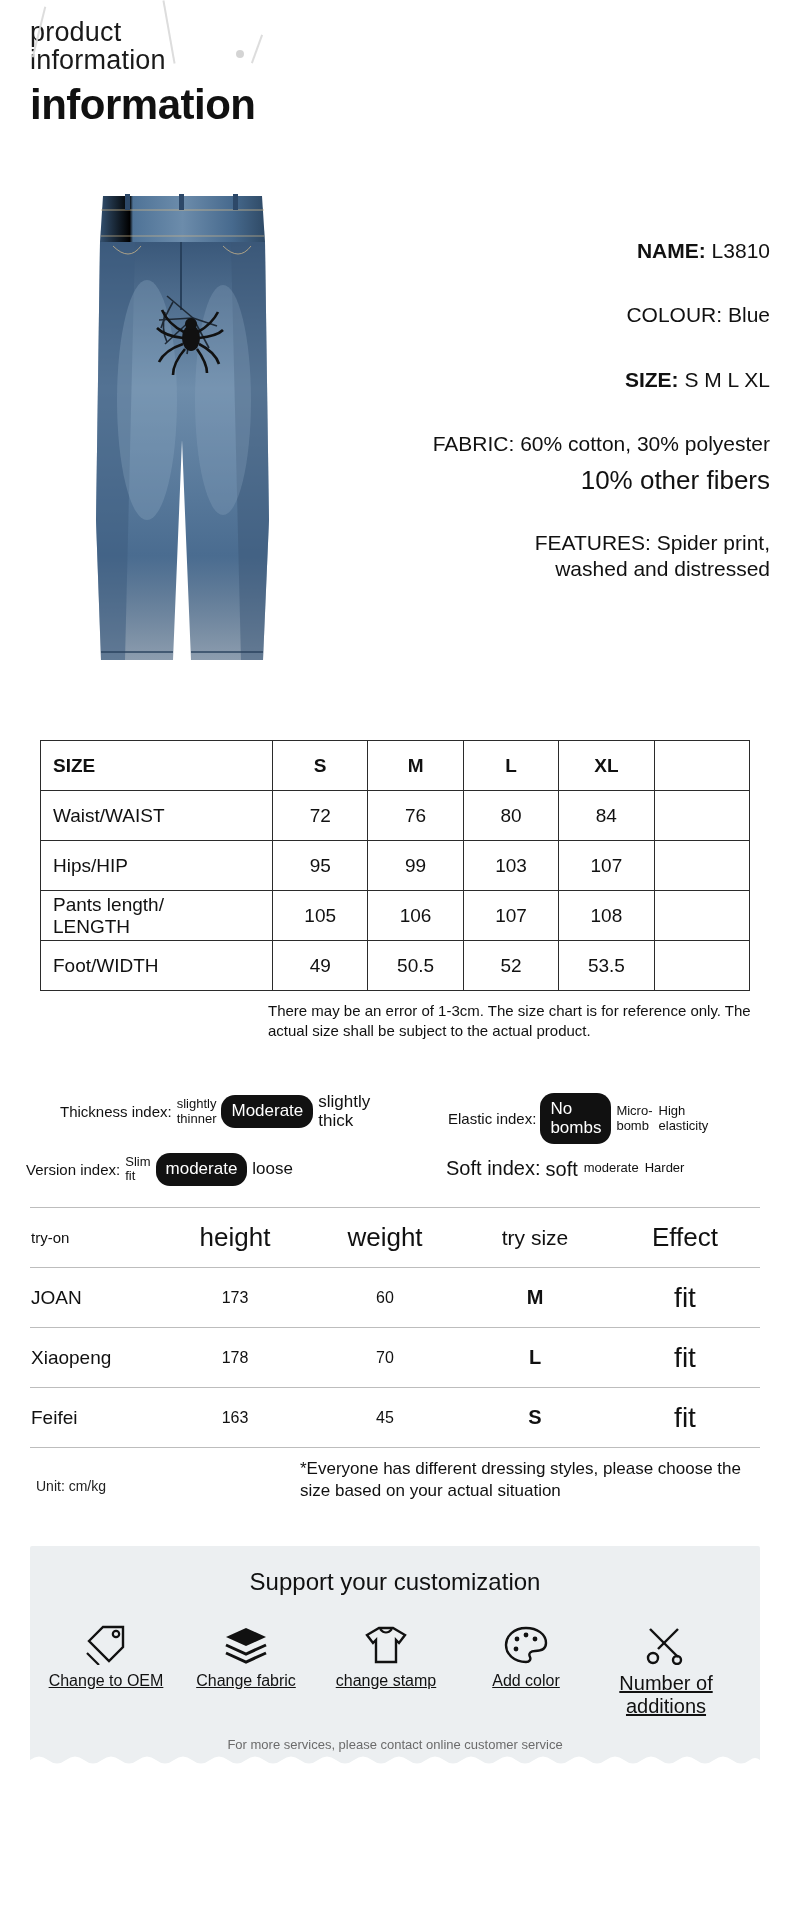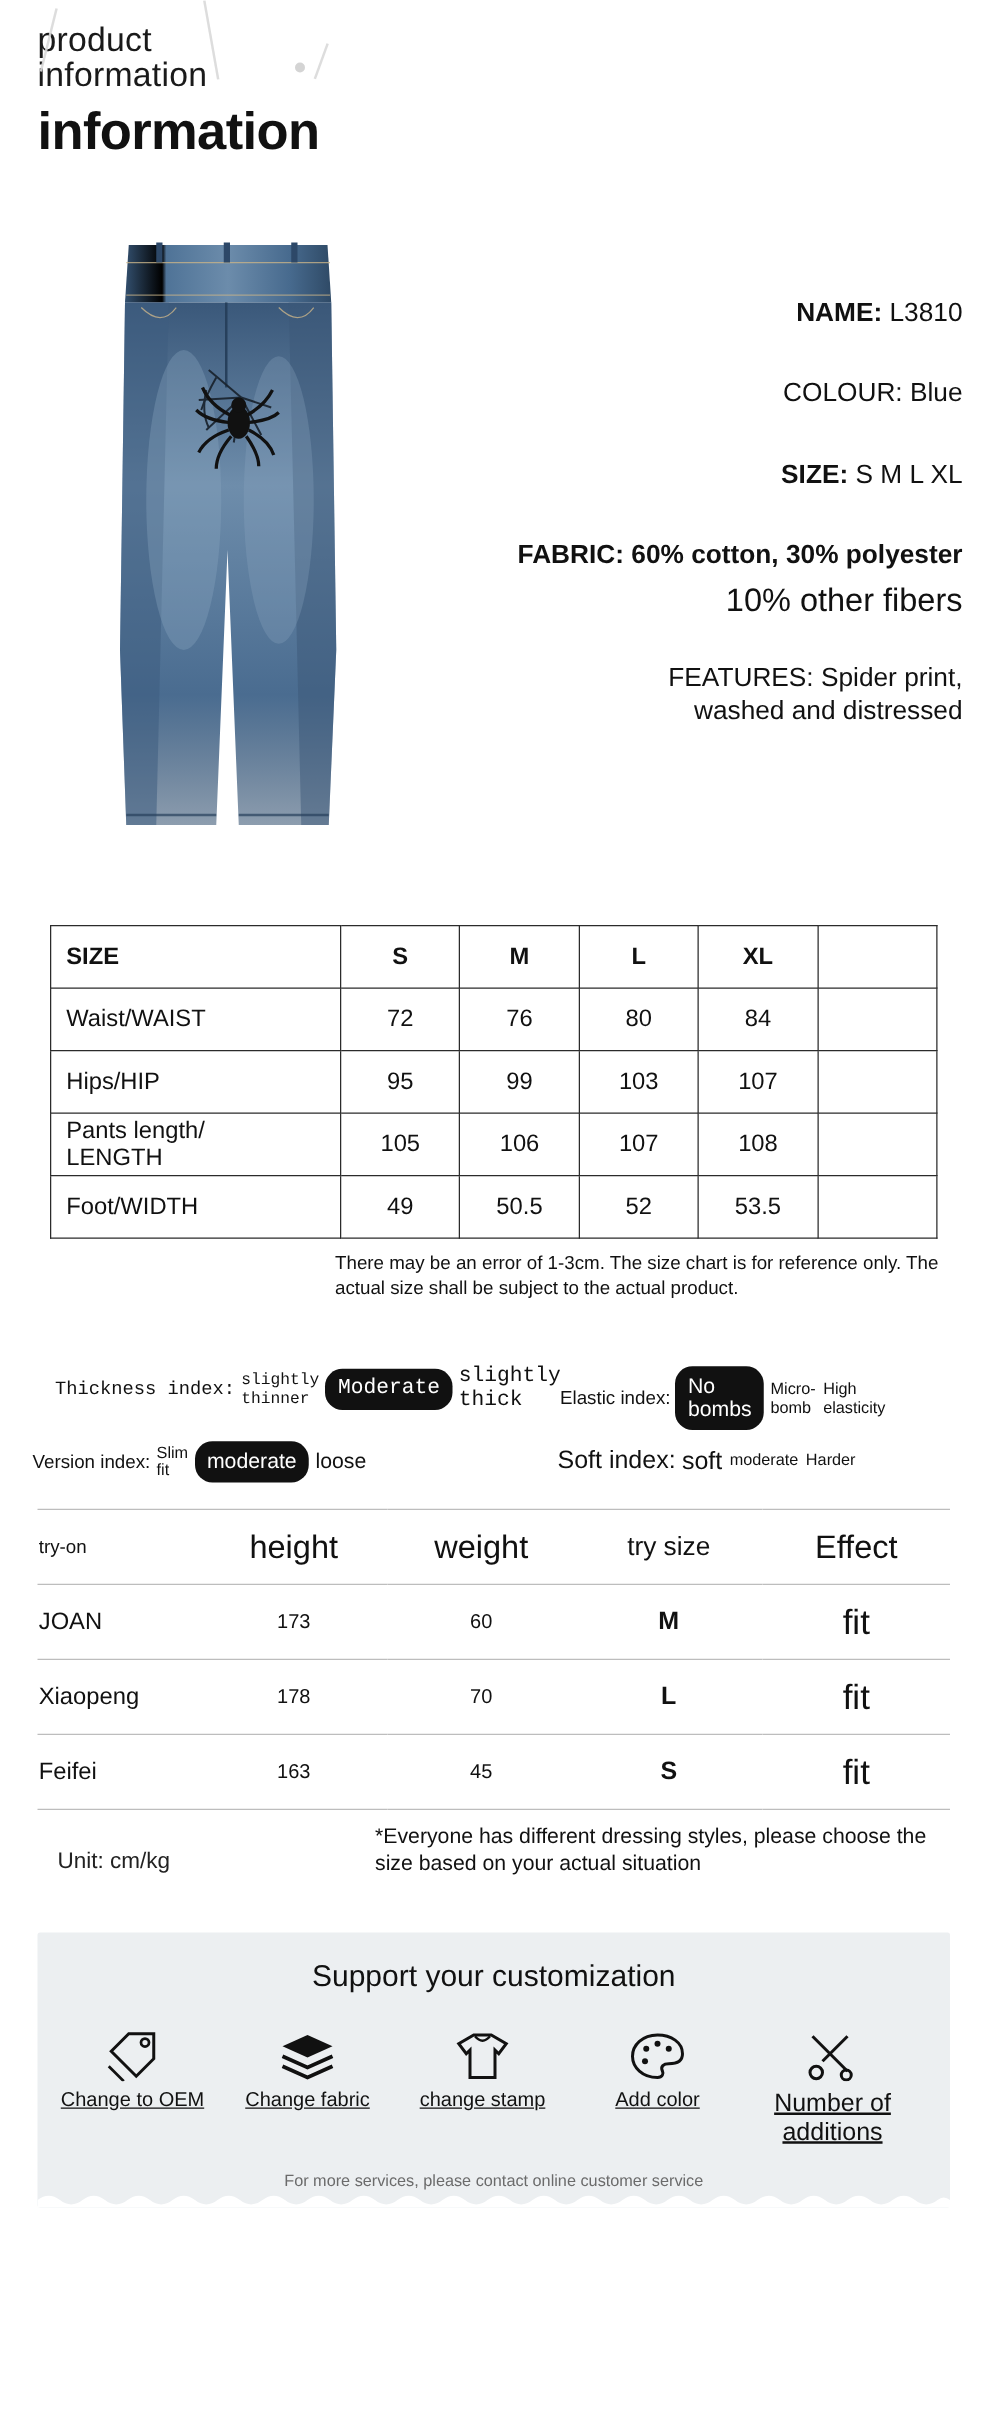--- a/index.html
+++ b/index.html
@@ -74,21 +74,21 @@
     padding: 78px 20px 0 10px;
     text-align: right;
   }
   .spec-row {
     font-size: 21px;
     color: #111;
     margin-bottom: 38px;
     line-height: 1.25;
   }
   .spec-row .lbl { font-weight: bold; }
-  .spec-row.small-gap { margin-bottom: 8px; font-weight: bold; }
+  .spec-row.small-gap { margin-bottom: 8px; }
   .spec-sub { font-size: 26px; margin-bottom: 34px; }
   .spec-feat { font-size: 21px; line-height: 1.25; }
 
   
   .size-table-wrap { padding: 20px 40px 0 40px; }
   table.size {
     width: 100%;
     border-collapse: collapse;
     table-layout: fixed;
   }
@@ -177,21 +177,21 @@
   }
   table.tryon thead th { border-top: 1px solid #bdbdbd; }
   table.tryon th.h-name { text-align: left; font-size: 15px; font-weight: normal; width: 130px; }
   table.tryon th.h-big { font-size: 26px; font-weight: normal; }
   table.tryon td.c-name { text-align: left; font-size: 19px; }
   table.tryon td.c-num { font-size: 16px; }
   table.tryon td.c-size { font-size: 20px; font-weight: bold; }
   table.tryon td.c-eff { font-size: 28px; }
 
   .tryon-foot { position: relative; height: 88px; padding: 14px 30px 0 30px; }
-  .unit { position: absolute; left: 46px; top: 30px; font-size: 18px; color: #222; }
+  .unit { position: absolute; left: 36px; top: 30px; font-size: 14px; color: #222; }
   .disclaimer {
     position: absolute;
     left: 300px;
     top: 10px;
     font-size: 17px;
     line-height: 1.3;
     color: #111;
     width: 460px;
   }
 
@@ -394,21 +394,21 @@
     </tbody>
   </table>
 </div>
 
 <div class="notes">
   <div class="note-right">There may be an error of 1-3cm. The size chart is for reference only. The actual size shall be subject to the actual product.</div>
 </div>
 
 <div class="indices">
   <div class="idx-row">
-    <div class="idx" style="left:44px; top:8px;font-family:Liberation Mono, monospace;">
+    <div class="idx" style="left:60px; top:8px;">
       <span class="title">Thickness index:</span>
       <span class="opt">slightly
 thinner</span>
       <span class="opt sel">Moderate</span>
       <span class="opt big">slightly
 thick</span>
     </div>
     <div class="idx" style="left:448px; top:8px;">
       <span class="title">Elastic index:</span>
       <span class="opt sel" style="white-space:pre-line">No

